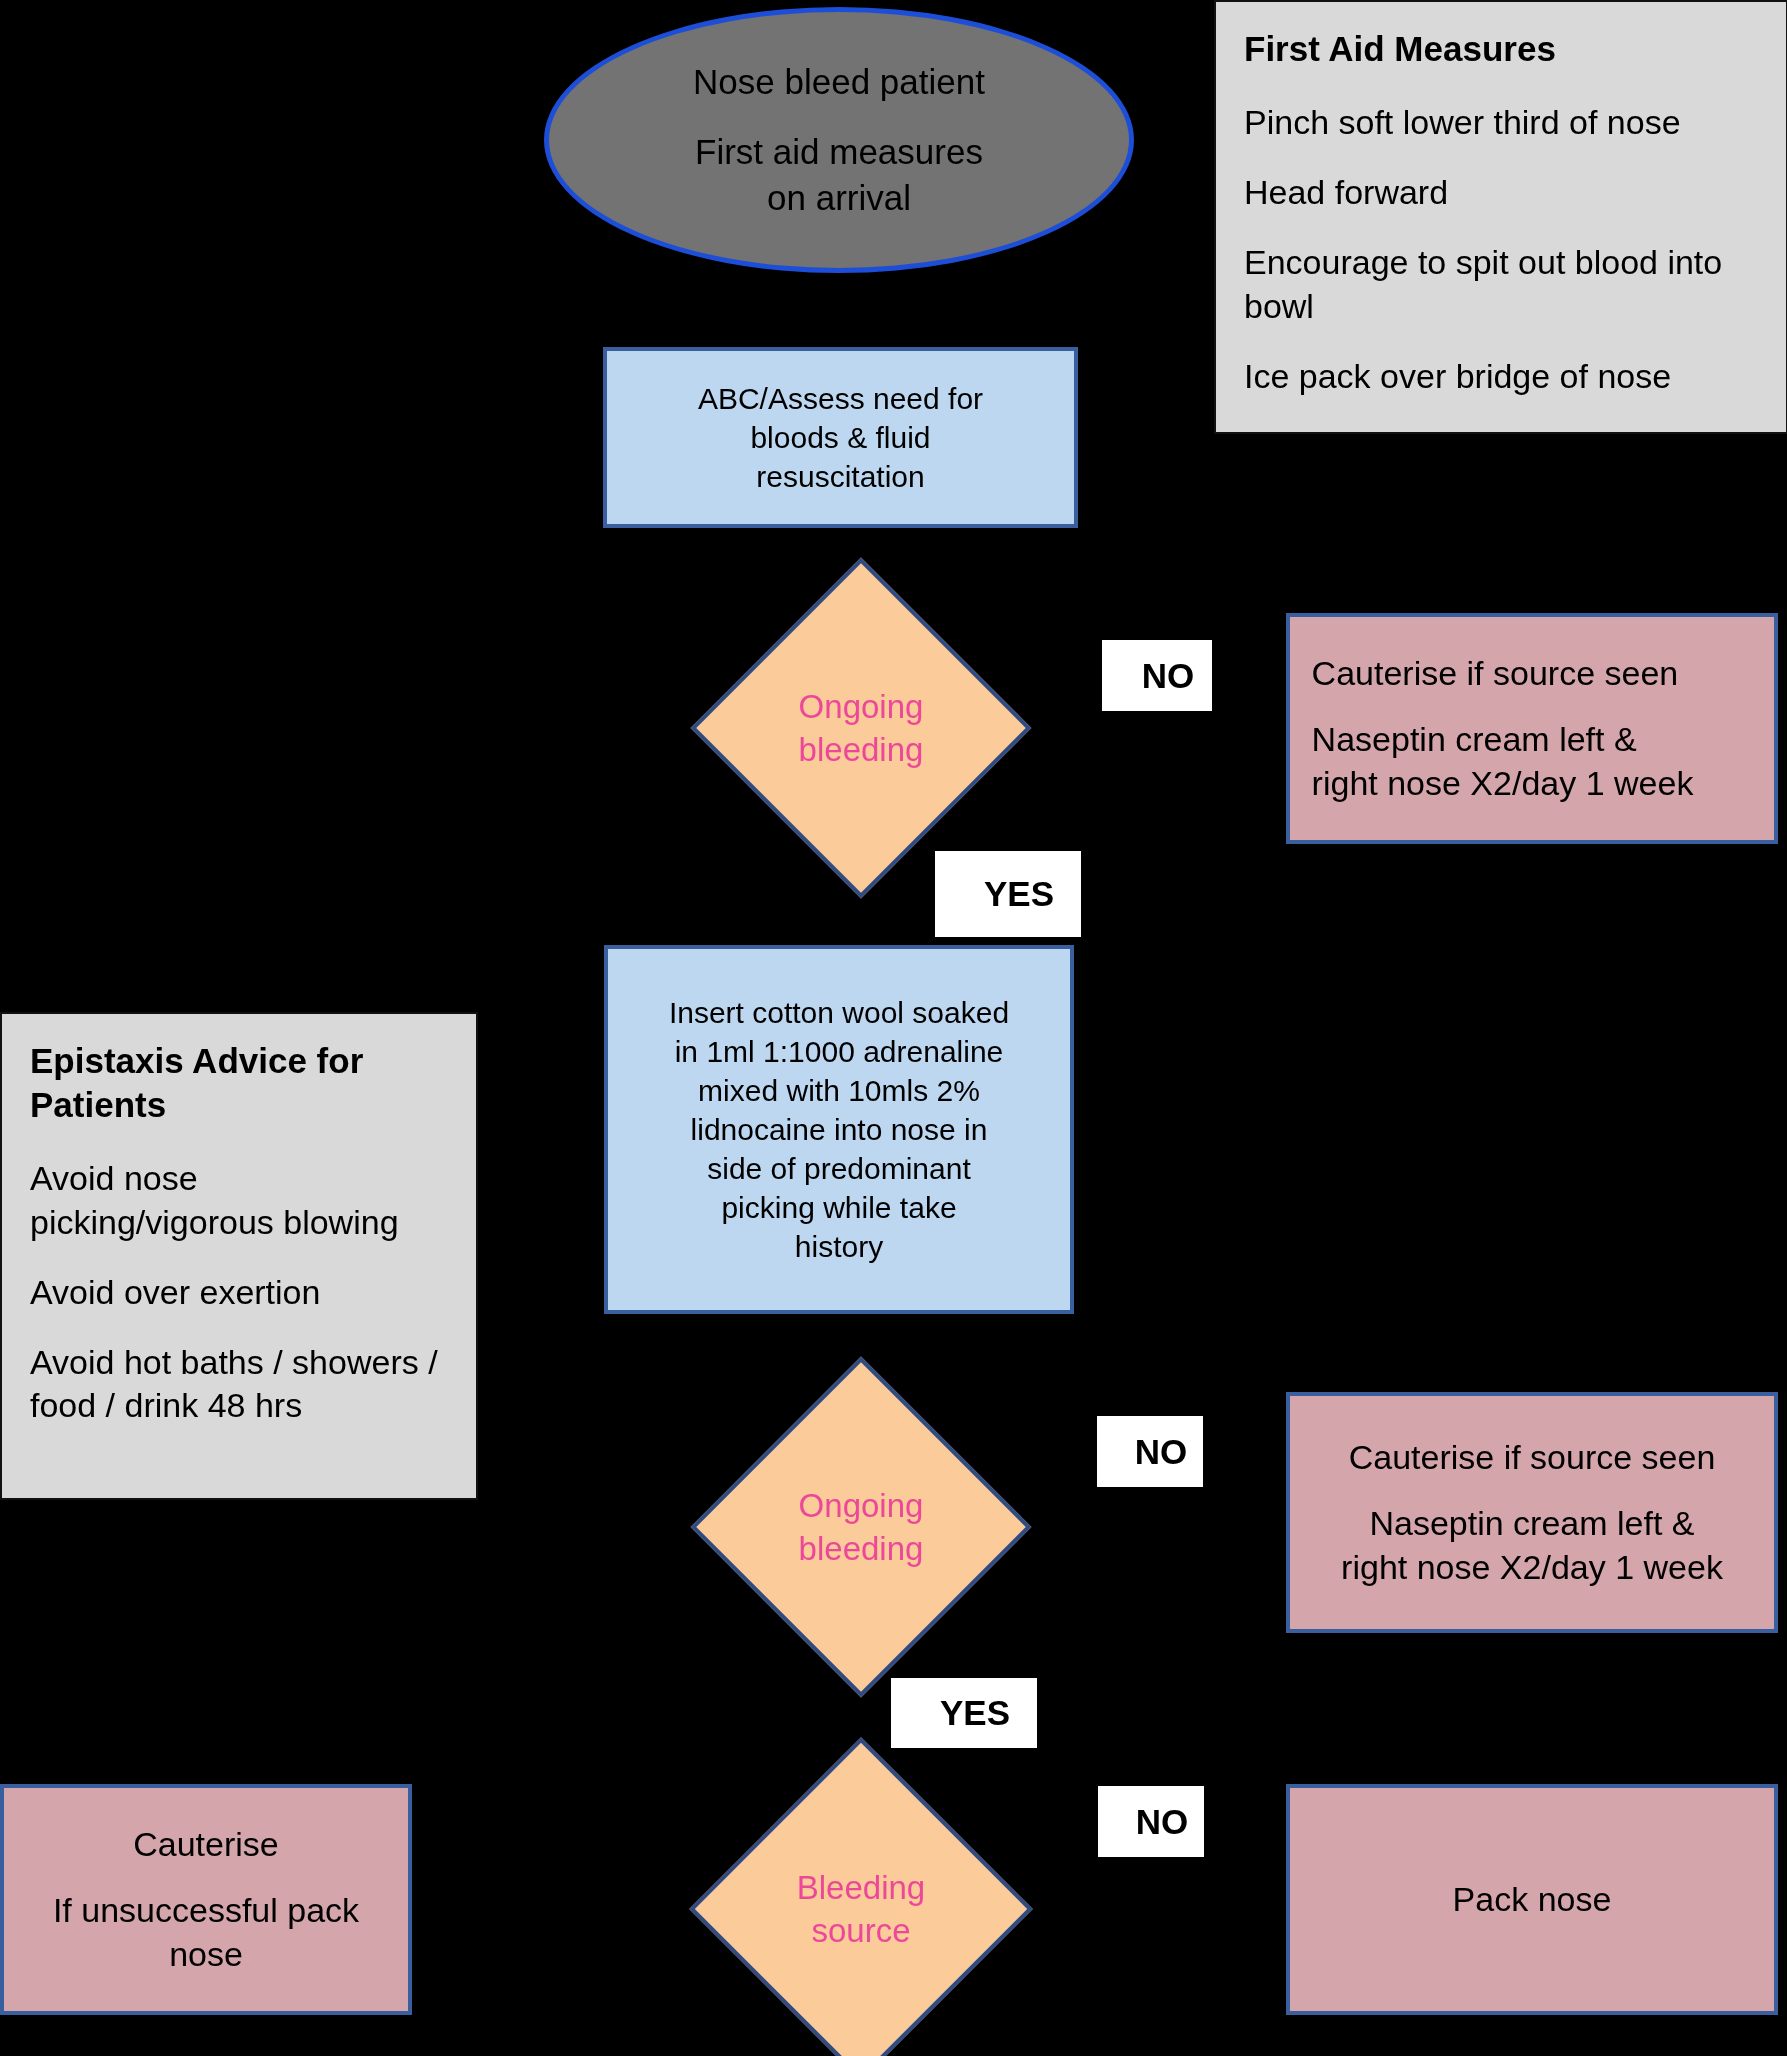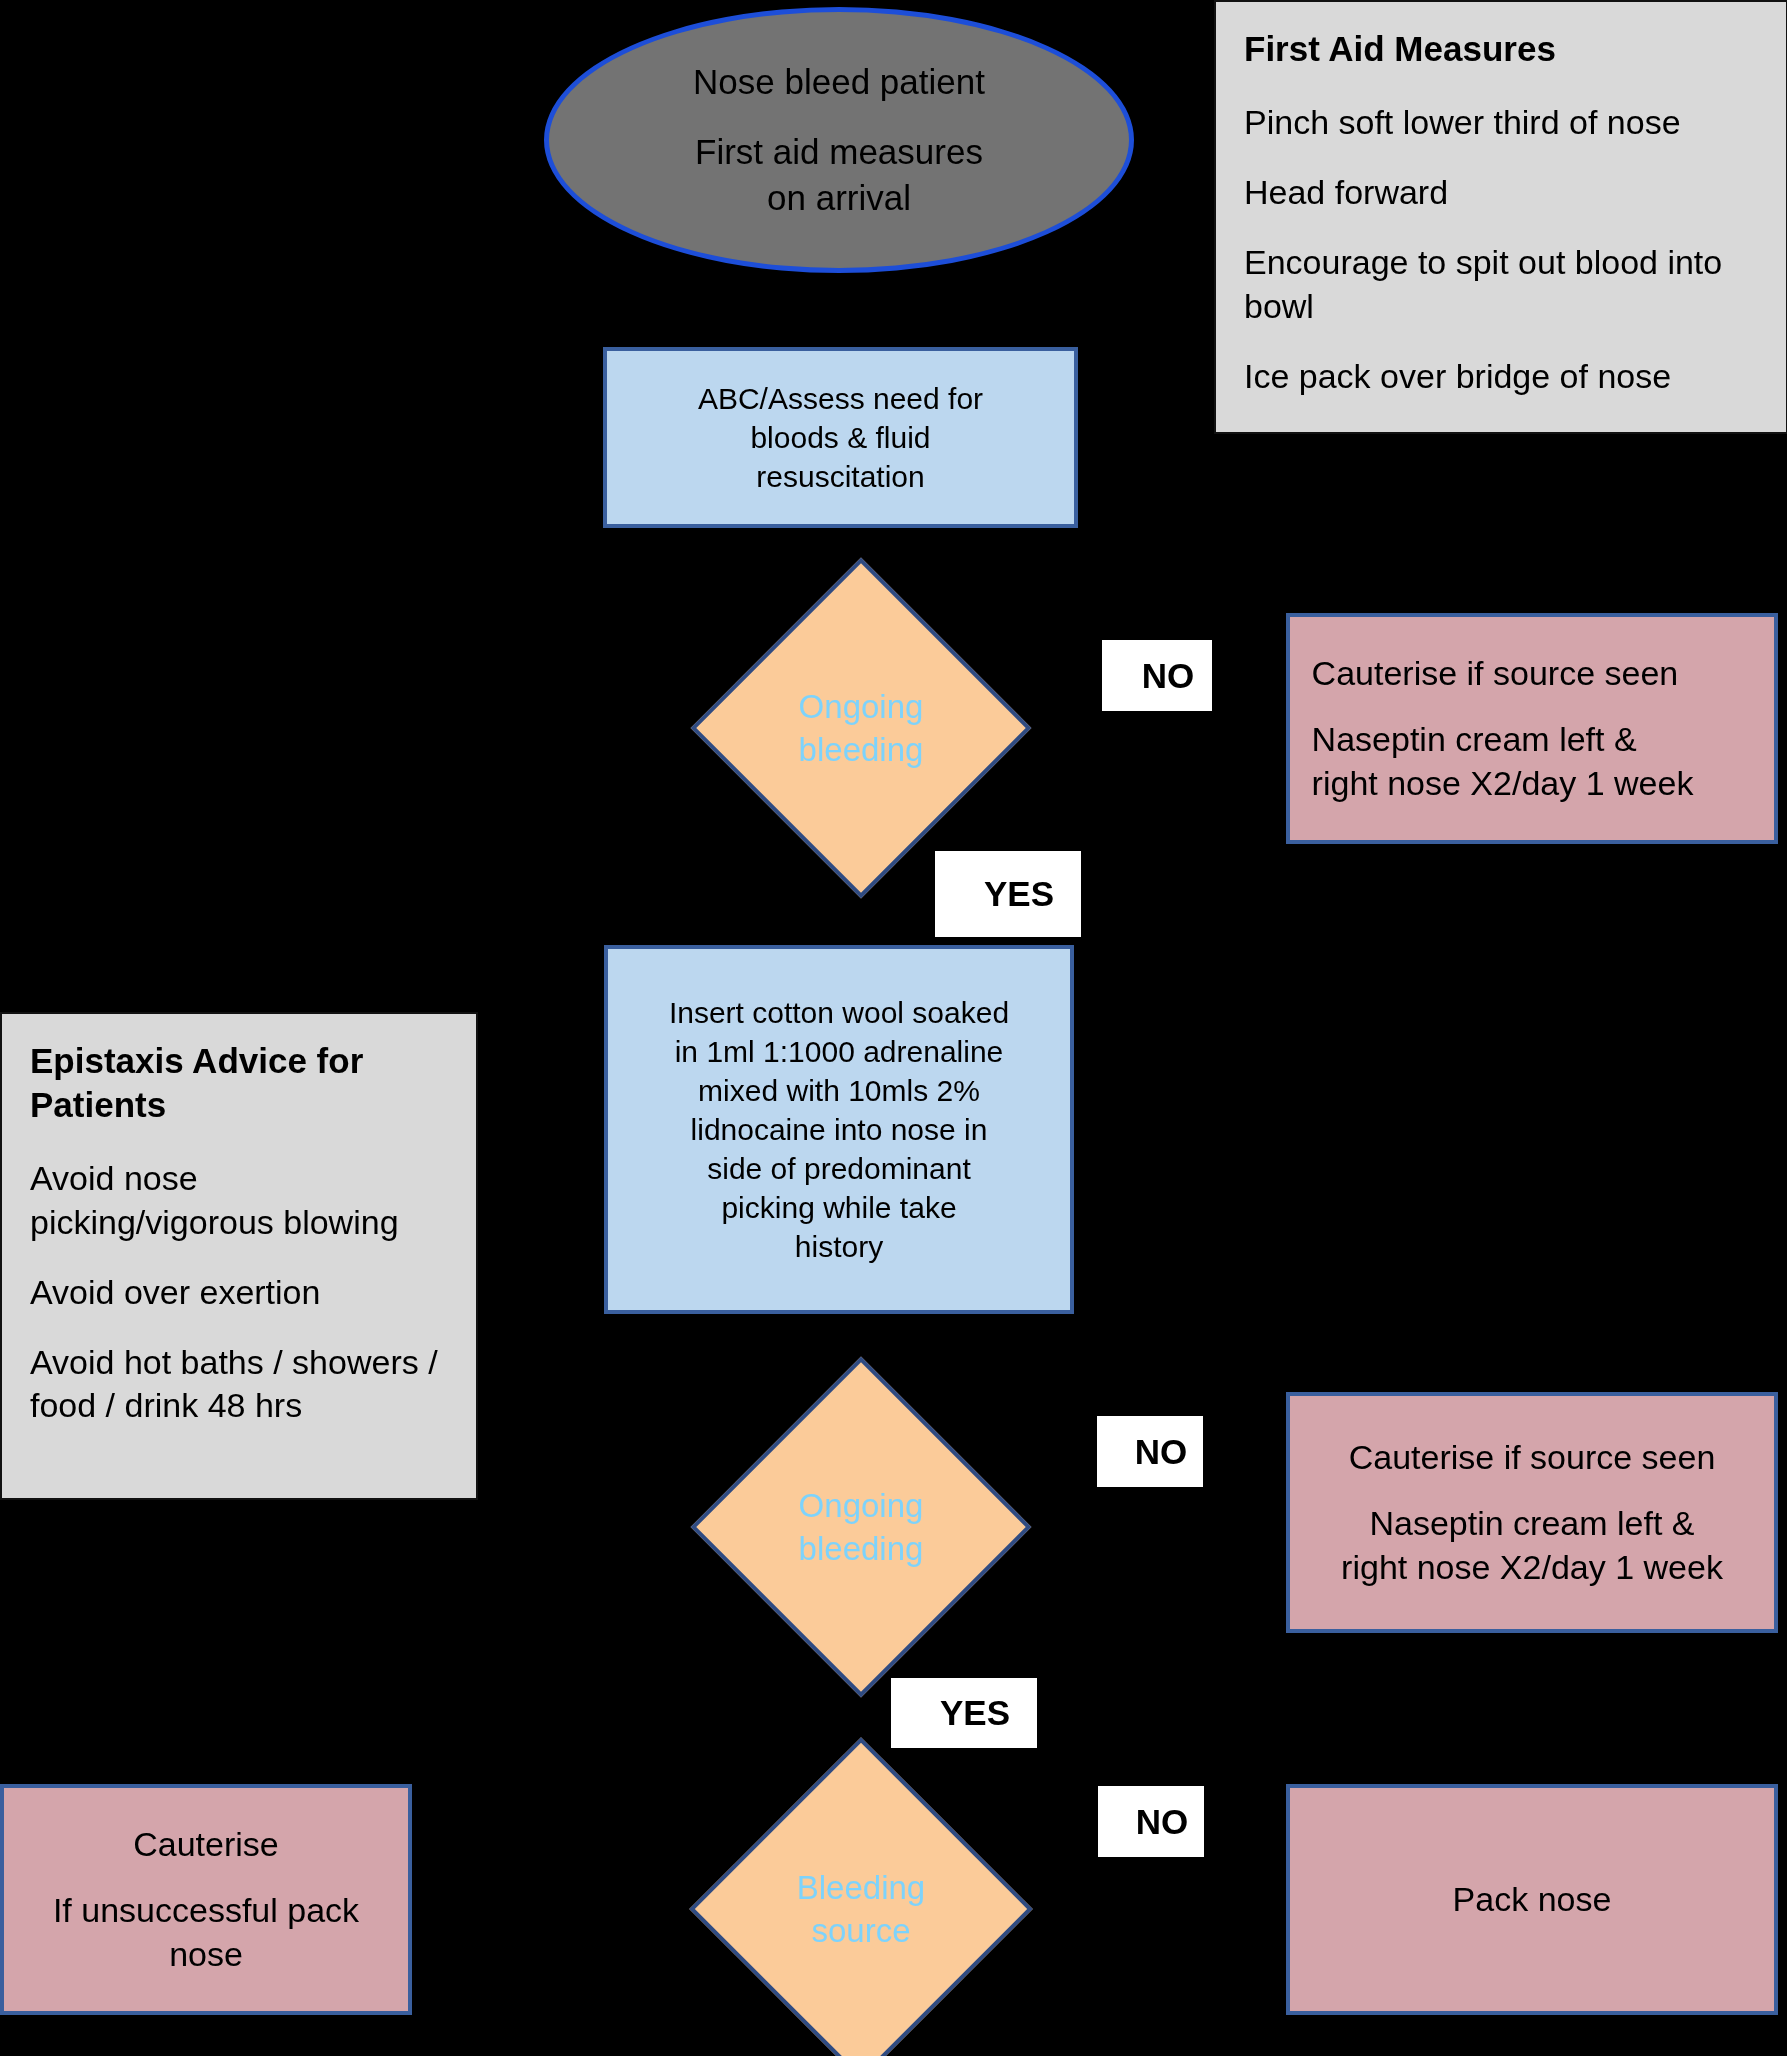--- a/index.html
+++ b/index.html
@@ -56,21 +56,21 @@
     box-sizing: border-box;
   }
   .diamond-label {
     position: absolute;
     inset: 0;
     display: flex;
     flex-direction: column;
     align-items: center;
     justify-content: center;
     text-align: left;
-    color: #7dd3fc;
+    color: #ec4899;
     font-size: 33px;
     line-height: 1.28;
     z-index: 2;
   }
 
   
   .outcome {
     background: #d4a5ab;
     border: 4.2px solid #3a5f9e;
     padding: 0 21.6px;

